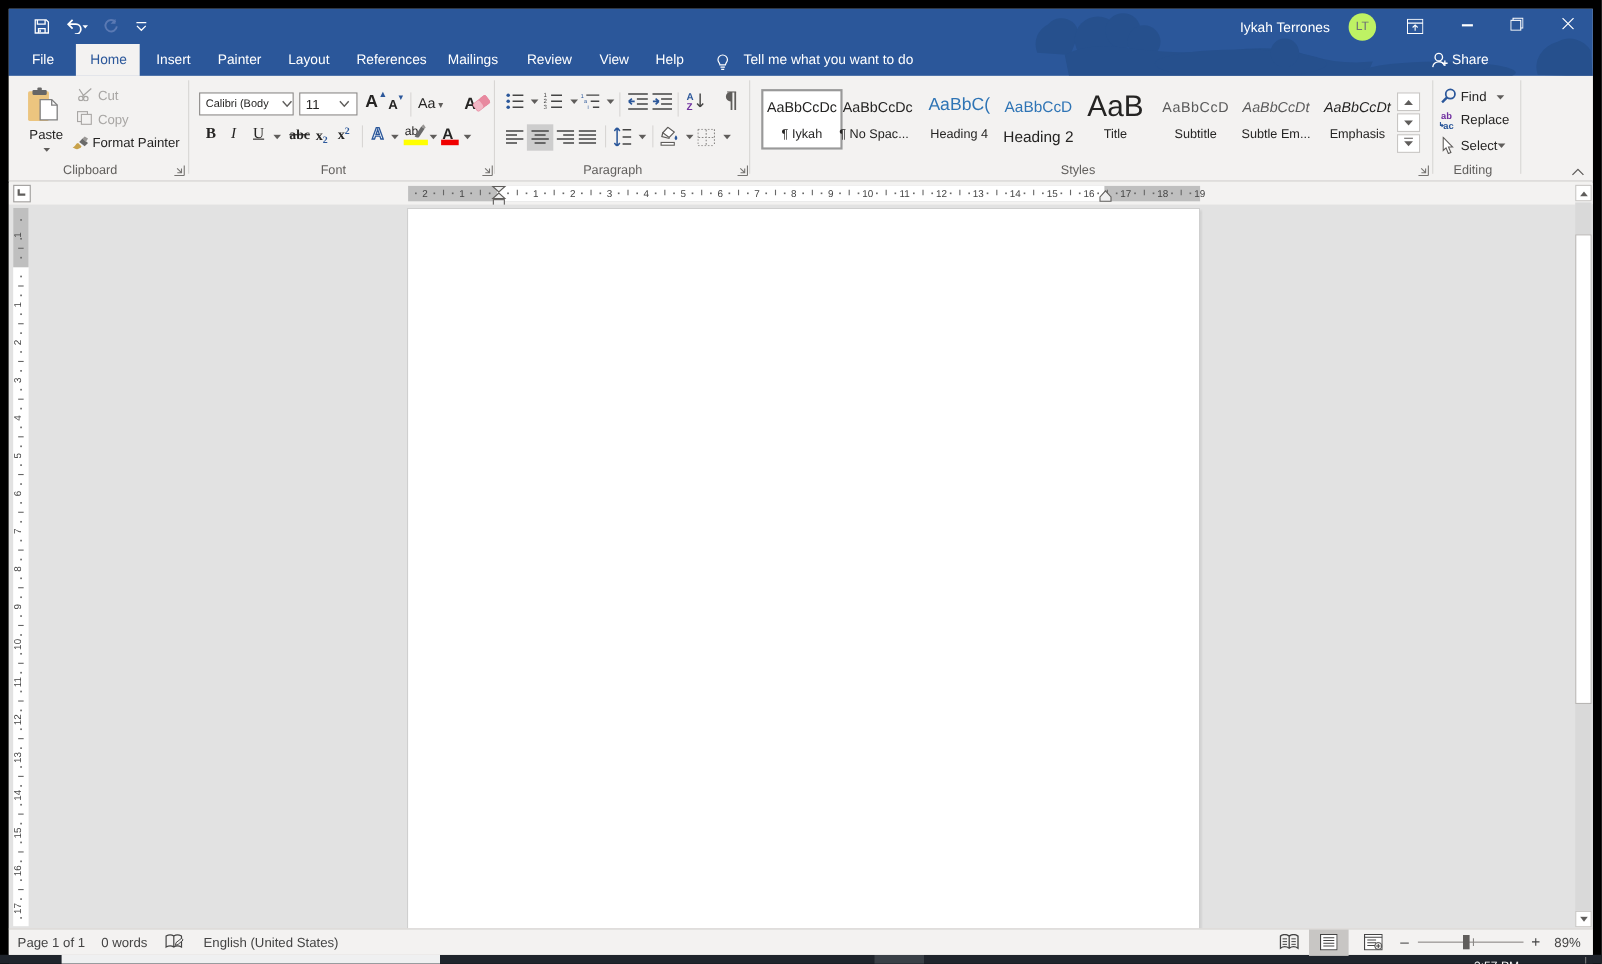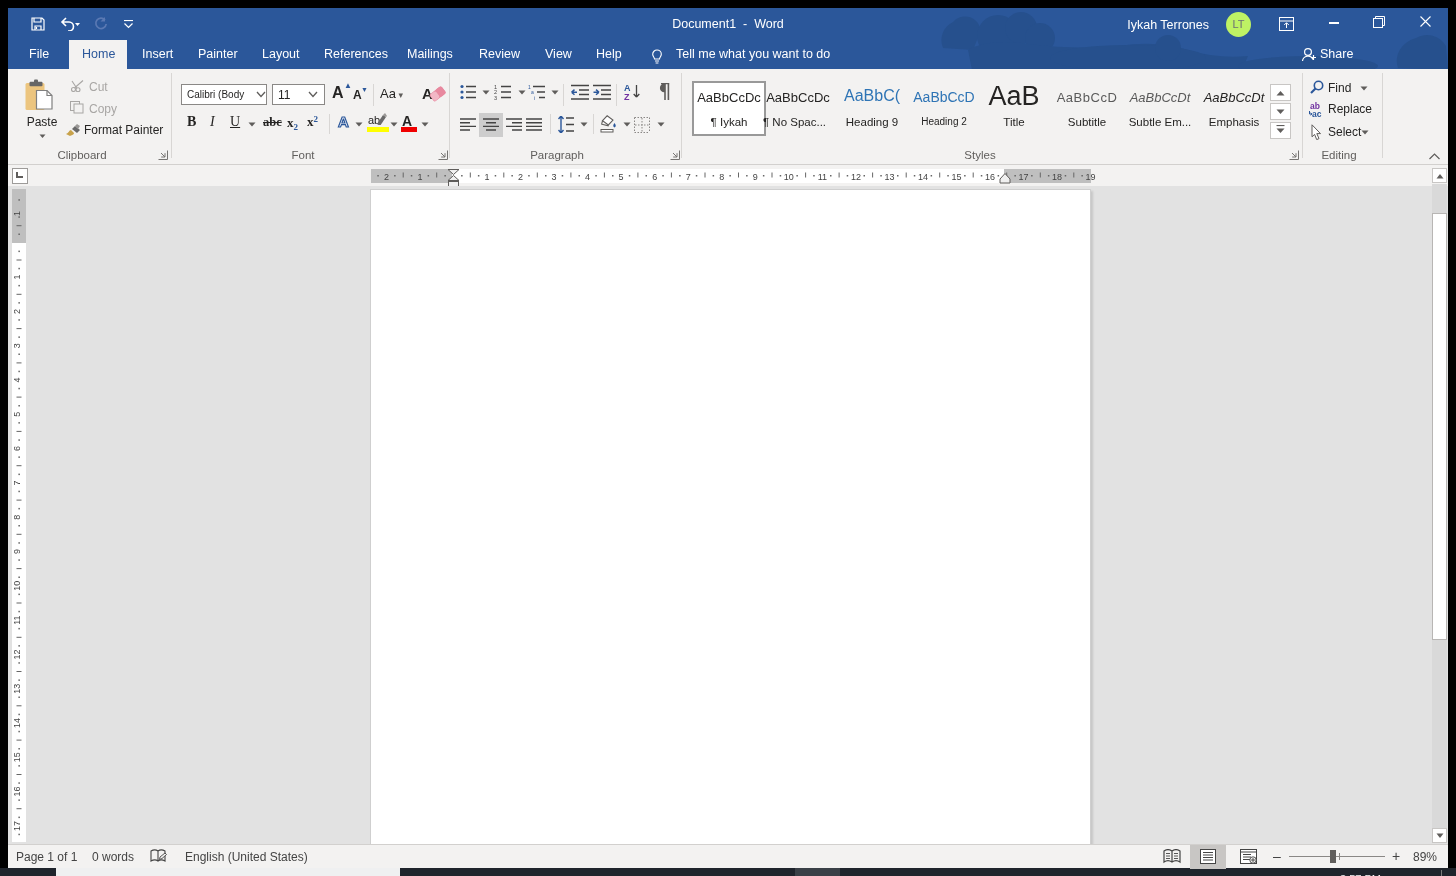--- a/index.html
+++ b/index.html
@@ -60,21 +60,20 @@
         <path d="M16 6 l2.5 3 l2.5 -3 z" fill="#fff"></path>
       </svg>
     <svg class="abs" style="left:86px;top:9px" width="14" height="14" viewBox="0 0 14 14">
         <path d="M11 3 A5.2 5.2 0 1 0 12.2 7" stroke="#5a79b3" stroke-width="1.7" fill="none"></path>
         <path d="M11 0 v4.5 h-4.5 z" fill="#5a79b3"></path>
       </svg>
     <svg class="abs" style="left:115px;top:12px" width="11" height="9" viewBox="0 0 11 9">
         <path d="M1 0.5 h9" stroke="#fff" stroke-width="1.2"></path>
         <path d="M1.5 3.5 L5.5 7.5 L9.5 3.5" stroke="#fff" stroke-width="1.2" fill="none"></path>
       </svg>
-    <div class="abs ttxt" style="left:0;width:1440px;top:9px;text-align:center;font-size:12.5px">Document1&nbsp;&nbsp;-&nbsp;&nbsp;Word</div>
     <div class="abs ttxt" style="left:1050px;top:10px;width:151px;text-align:right;font-size:12.5px">Iykah Terrones</div>
     <div class="abs" style="left:1218px;top:4px;width:25px;height:25px;border-radius:50%;background:#bef264;color:#6b6f76;font-size:11px;text-align:center;line-height:25px">LT</div>
     <svg class="abs" style="left:1271px;top:9px" width="15" height="14" viewBox="0 0 15 14">
         <rect x="0.5" y="0.5" width="14" height="13" stroke="#fff" fill="none"></rect>
         <path d="M0.5 4 h14" stroke="#fff"></path>
         <path d="M7.5 11 v-5 M5.2 8 l2.3-2.3 L9.8 8" stroke="#fff" fill="none"></path>
       </svg>
     <div class="abs" style="left:1321px;top:14px;width:10px;height:1.5px;background:#fff"></div>
     <svg class="abs" style="left:1365px;top:8px" width="12" height="12" viewBox="0 0 12 12">
         <rect x="0.5" y="2.5" width="9" height="9" stroke="#fff" fill="none"></rect>
@@ -326,23 +325,23 @@
         <path d="M3 3 l4 4 M7 3.2 v3.8 h-3.8" stroke="#767472" fill="none"></path>
       </svg>
     <div class="gsep" style="left:673px"></div>
 
     <div class="abs" style="left:684px;top:12px;width:74px;height:55px;background:#fff;border:2px solid #999"></div>
     <div class="abs" style="left:686px;top:21px;width:70px;text-align:center;font-size:13px;color:#252423">AaBbCcDc</div>
     <div class="abs" style="left:686px;top:47px;width:70px;text-align:center;font-size:11.5px;color:#252423">¶ Iykah</div>
     <div class="abs" style="left:755px;top:21px;width:70px;text-align:center;font-size:13px;color:#252423">AaBbCcDc</div>
     <div class="abs" style="left:755px;top:47px;width:70px;text-align:left;font-size:11.5px;color:#252423">¶ No Spac...</div>
     <div class="abs" style="left:828px;top:18px;width:72px;text-align:center;font-size:16px;color:#2e74b5">AaBbC(</div>
-    <div class="abs" style="left:828px;top:47px;width:72px;text-align:center;font-size:11.5px;color:#252423">Heading 9</div>
+    <div class="abs" style="left:828px;top:47px;width:72px;text-align:center;font-size:11.5px;color:#252423">Heading 4</div>
     <div class="abs" style="left:900px;top:20px;width:72px;text-align:center;font-size:14px;color:#2e74b5">AaBbCcD</div>
-    <div class="abs" style="left:900px;top:47px;width:72px;text-align:center;font-size:10px;color:#252423">Heading 2</div>
+    <div class="abs" style="left:900px;top:47px;width:72px;text-align:center;font-size:14px;color:#252423">Heading 2</div>
     <div class="abs" style="left:970px;top:12px;width:72px;text-align:center;font-size:27px;color:#252423;font-family:'Liberation Sans'">AaB</div>
     <div class="abs" style="left:970px;top:47px;width:72px;text-align:center;font-size:11.5px;color:#252423">Title</div>
     <div class="abs" style="left:1043px;top:21px;width:72px;text-align:center;font-size:13px;color:#5a5a5a;letter-spacing:0.5px">AaBbCcD</div>
     <div class="abs" style="left:1043px;top:47px;width:72px;text-align:center;font-size:11.5px;color:#252423">Subtitle</div>
     <div class="abs" style="left:1115px;top:21px;width:74px;text-align:center;font-size:13px;color:#5a5a5a;font-style:italic">AaBbCcDt</div>
     <div class="abs" style="left:1115px;top:47px;width:74px;text-align:center;font-size:11.5px;color:#252423">Subtle Em...</div>
     <div class="abs" style="left:1188px;top:21px;width:76px;text-align:center;font-size:13px;color:#252423;font-style:italic">AaBbCcDt</div>
     <div class="abs" style="left:1188px;top:47px;width:76px;text-align:center;font-size:11.5px;color:#252423">Emphasis</div>
     <div class="abs" style="left:1262px;top:15px;width:21px;height:17px;background:#fff;border:1px solid #c8c6c4"></div>
     <svg class="abs" style="left:1268px;top:21px" width="9" height="6" viewBox="0 0 9 6">

